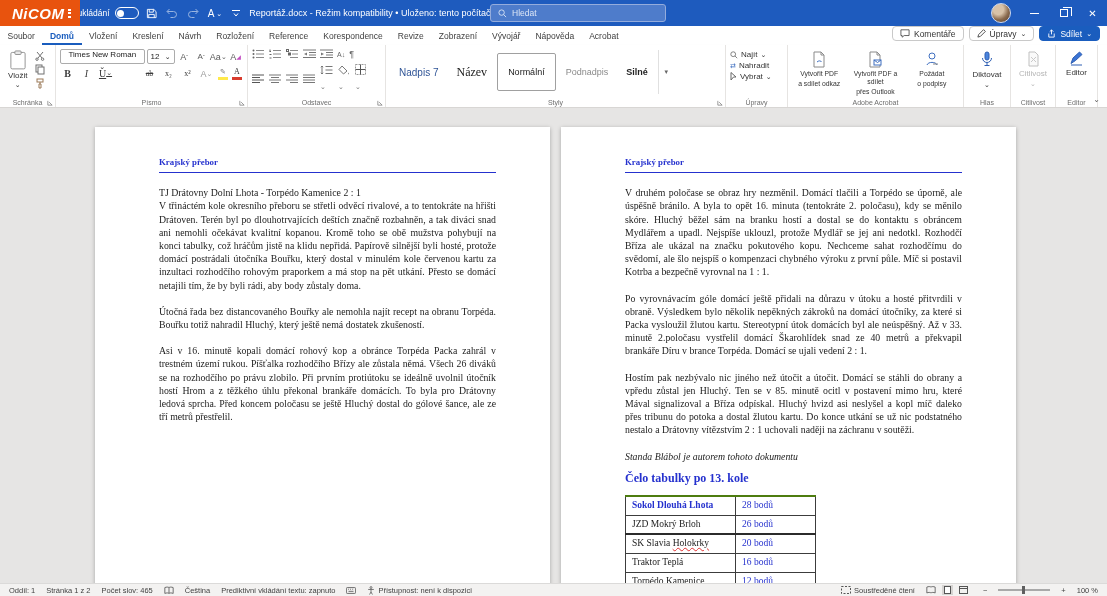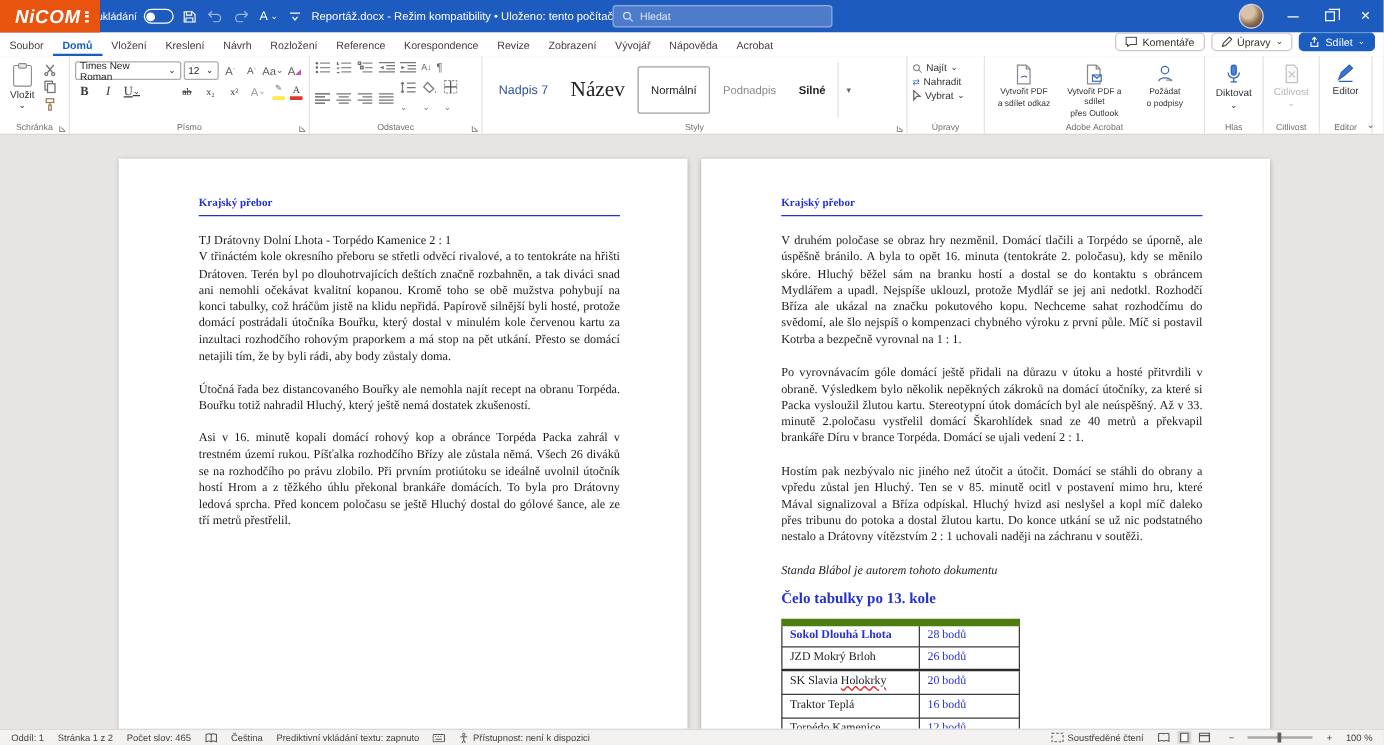--- a/index.html
+++ b/index.html
@@ -42,31 +42,31 @@
   .rgroup-label { position:absolute; bottom:1px; left:0; right:0; text-align:center; font-size:7px; color:#6e6e6e; white-space:nowrap; }
   .launcher { position:absolute; bottom:1px; right:2px; }
   .icbtn { display:inline-flex; align-items:center; justify-content:center; min-width:15px; height:13px; color:#5a5a5a; font-size:9px; }
   .row { display:flex; align-items:center; gap:2px; }
 
   .paste-wrap { display:flex; gap:3px; }
   .paste-btn { display:flex; flex-direction:column; align-items:center; gap:1px; font-size:8px; color:#333; padding:1px 4px; }
   .clip-col { display:flex; flex-direction:column; gap:3px; padding-top:2px; }
 
   .font-box { border:1px solid #ACACAC; border-radius:2px; height:15px; display:flex; align-items:center; font-size:8px; color:#222; padding:0 3px; gap:4px; background:#fff; }
-  .fname { width:92px; justify-content:space-between; }
+  .fname { width:92px; justify-content:space-between;flex-direction:column; }
   .fsize { width:30px; justify-content:space-between; }
   .fmt { font-family:"Liberation Serif",serif; font-size:10px; color:#3b3b3b; }
   .bold { font-weight:bold; } .ital { font-style:italic; } .und { text-decoration:underline; } .strike { text-decoration:line-through; }
   .bar-icon { display:flex; flex-direction:column; align-items:center; line-height:8px; }
   .bar-icon .bar { width:10px; height:3px; margin-top:1px; }
 
   .styles-gallery { display:flex; align-items:center; height:46px; gap:2px; padding:0 1px; }
   .style-item { padding:2px 8px; white-space:nowrap; color:#222; }
   .st-h1 { color:#2F5496; font-size:10px; }
-  .st-title { font-family:"Liberation Serif",serif; font-size:17px; }
+  .st-title { font-family:"Liberation Serif",serif; font-size:12px; }
   .st-normal { border:1px solid #A0A0A0; border-radius:2px; padding:13px 10px; font-size:9px; }
   .st-sub { color:#8a8a8a; font-size:9px; }
   .st-strong { font-weight:bold; font-size:9px; }
   .gallery-arrow { width:16px; height:44px; border-left:1px solid #e0e0e0; display:flex; align-items:center; justify-content:center; color:#666; font-size:7px; }
 
   .edit-col { display:flex; flex-direction:column; gap:2px; padding-top:1px; }
   .edit-item { display:flex; align-items:center; gap:3px; font-size:8px; color:#333; white-space:nowrap; }
 
   .acro-wrap { display:flex; gap:2px; }
   .acro-btn { width:56px; display:flex; flex-direction:column; align-items:center; gap:2px; font-size:6.8px; color:#333; text-align:center; line-height:8px; padding-top:2px; }
@@ -81,21 +81,21 @@
   .page.p1 { left:95px; } .page.p2 { left:561px; }
   .pagecontent { padding:29px 54px 0 64px; font-family:"Liberation Serif",serif; font-size:9.8px; line-height:13.2px; color:#1c1c1c; text-align:justify; }
   .docheader { font-weight:bold; font-size:8.8px; color:#2531CE; border-bottom:1.5px solid #2531CE; padding-bottom:3px; margin-bottom:13px; text-align:left; }
   .para { margin-bottom:13px; }
   .tight { margin-bottom:0; }
   .byline { font-style:italic; text-align:left; margin-bottom:9px; }
   .tbl-heading { font-weight:bold; font-size:12px; color:#2531CE; text-align:left; margin:3px 0 10px; }
   table.standings { border-collapse:collapse; font-size:9.5px; text-align:left; }
   table.standings td { border:1px solid #3c3c3c; height:19px; padding:0 6px; }
   td.c1 { width:110px; } td.c2 { width:80px; color:#2531CE; }
-  tr.r1 td { border-top:6px solid #4d7c0f;margin-top:32px; }
+  tr.r1 td { border-top:2px solid #4d7c0f;margin-top:32px; }
   tr.r2 td { border-bottom:2px solid #2b2b2b; }
   .team-lead { font-weight:bold; color:#2531CE; }
   .misspell { text-decoration:underline; text-decoration-style:wavy; text-decoration-color:#E03030; text-decoration-thickness:1px; }
 
   
   .statusbar { position:absolute; bottom:0; left:0; right:0; height:13px; background:#F3F2F1; border-top:1px solid #DBDAD9; display:flex; align-items:center; font-size:7.5px; color:#3f3f3f; padding:0 9px; gap:11px; white-space:nowrap; }
   .sb-item { display:flex; align-items:center; gap:3px; }
   .sb-spacer { flex:1; }
   .ztrack { width:52px; height:2px; background:#a9a9a9; position:relative; }
   .zthumb { position:absolute; left:24px; top:-3px; width:3px; height:8px; background:#5f5f5f; }

